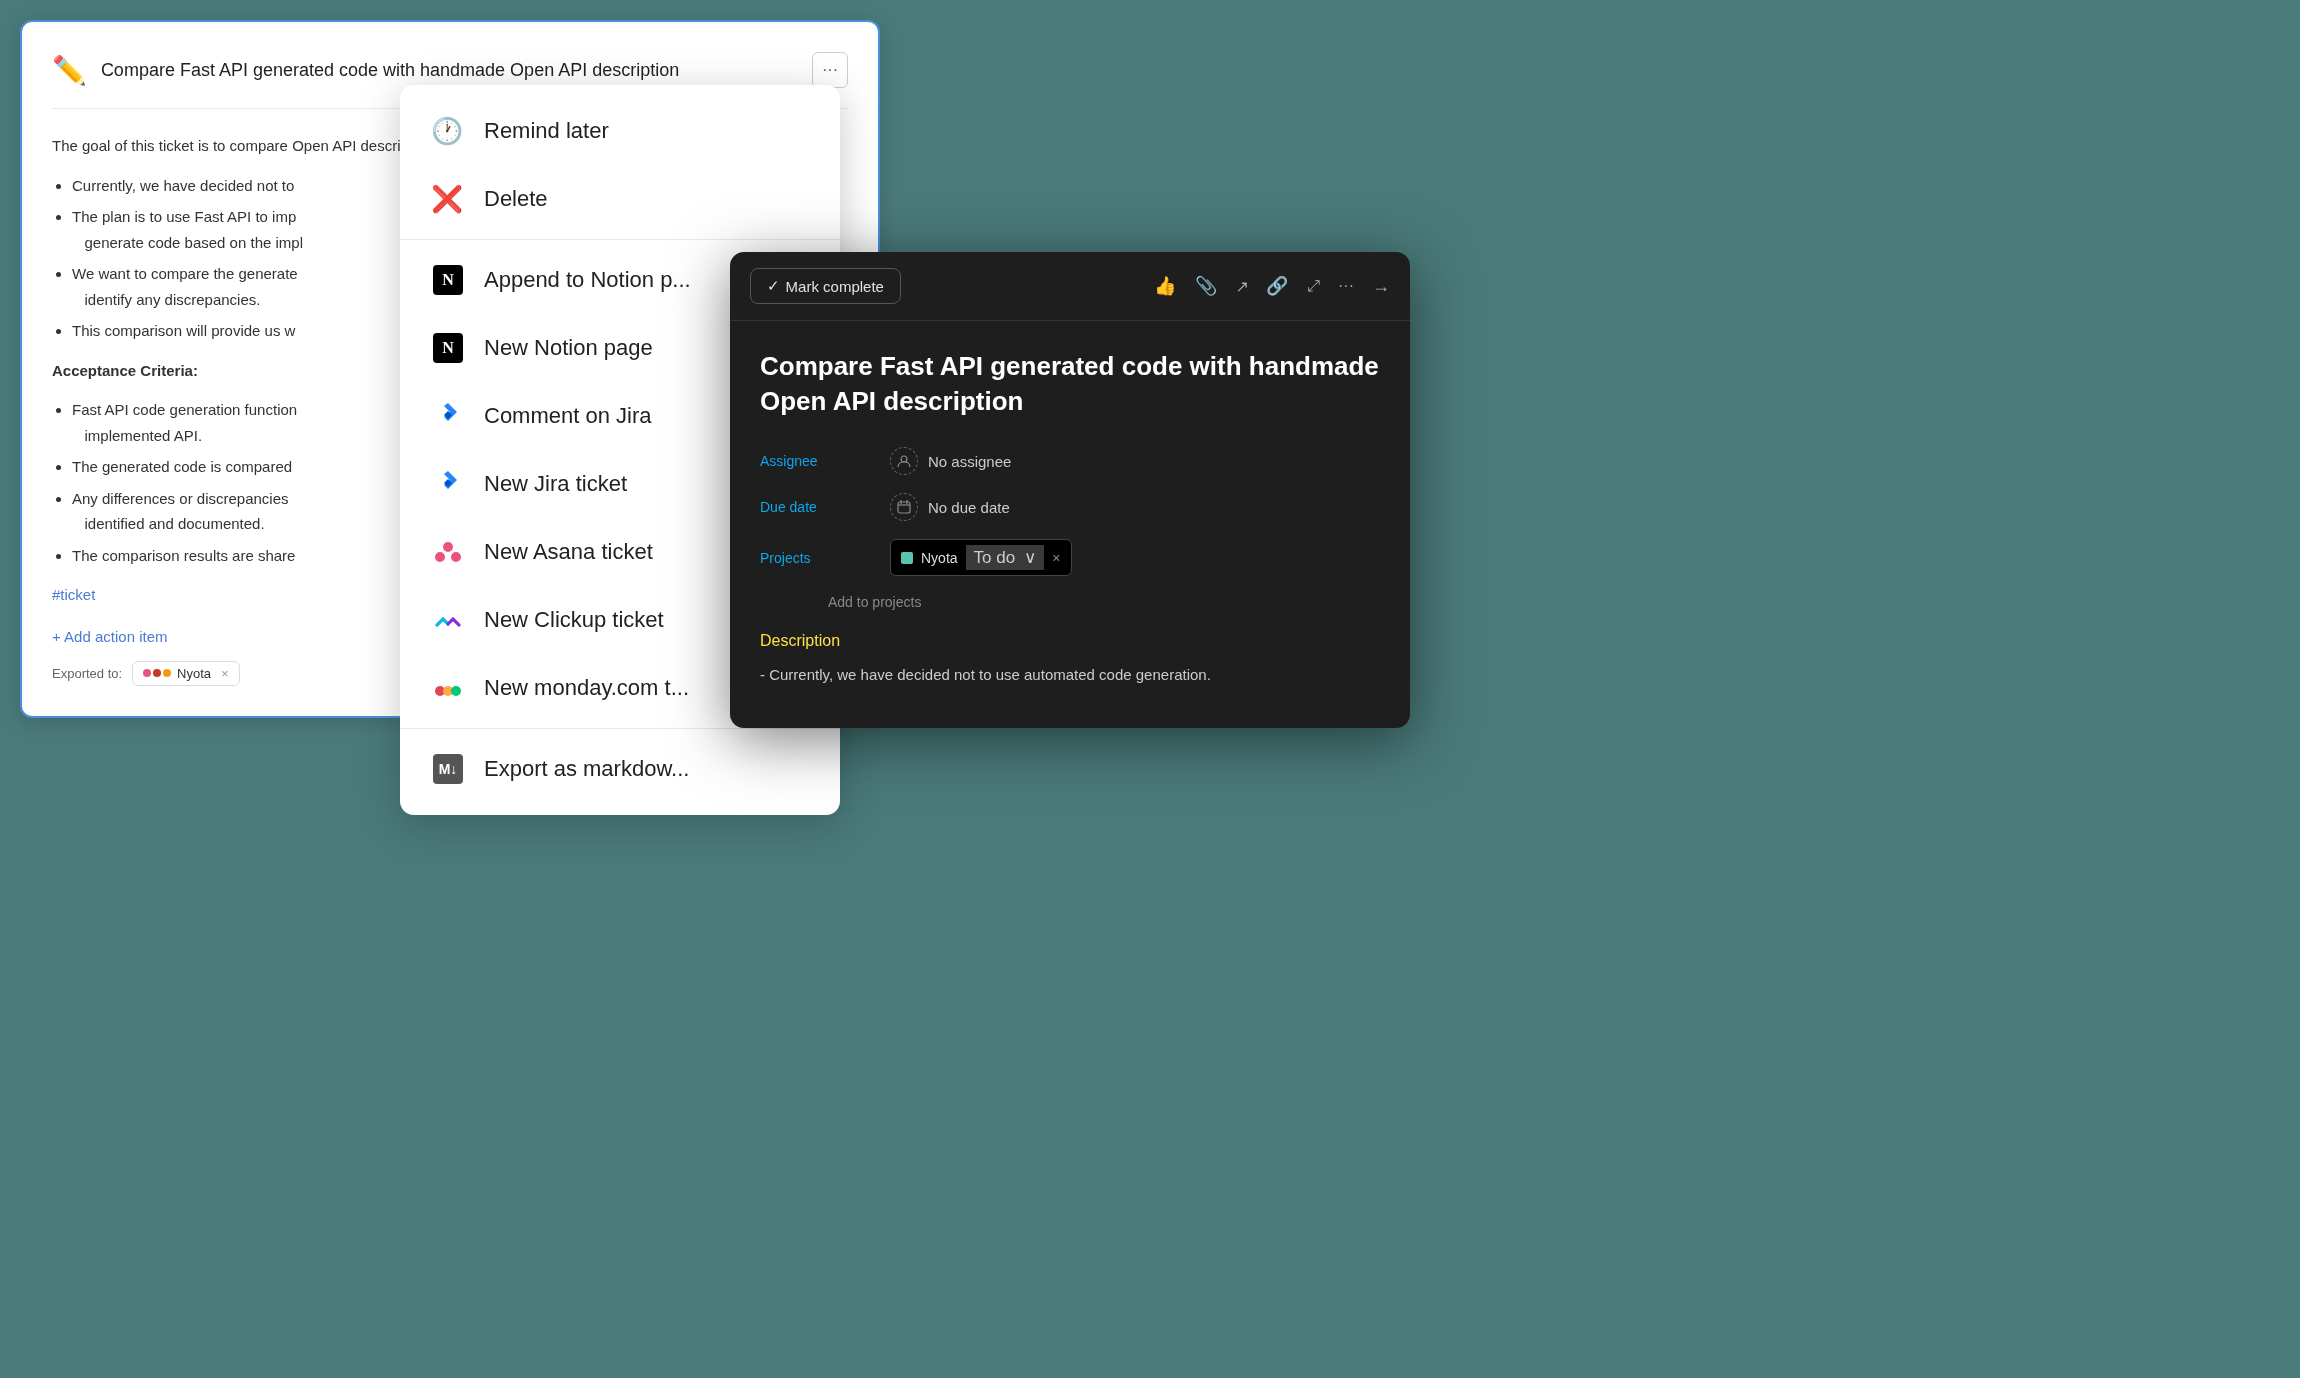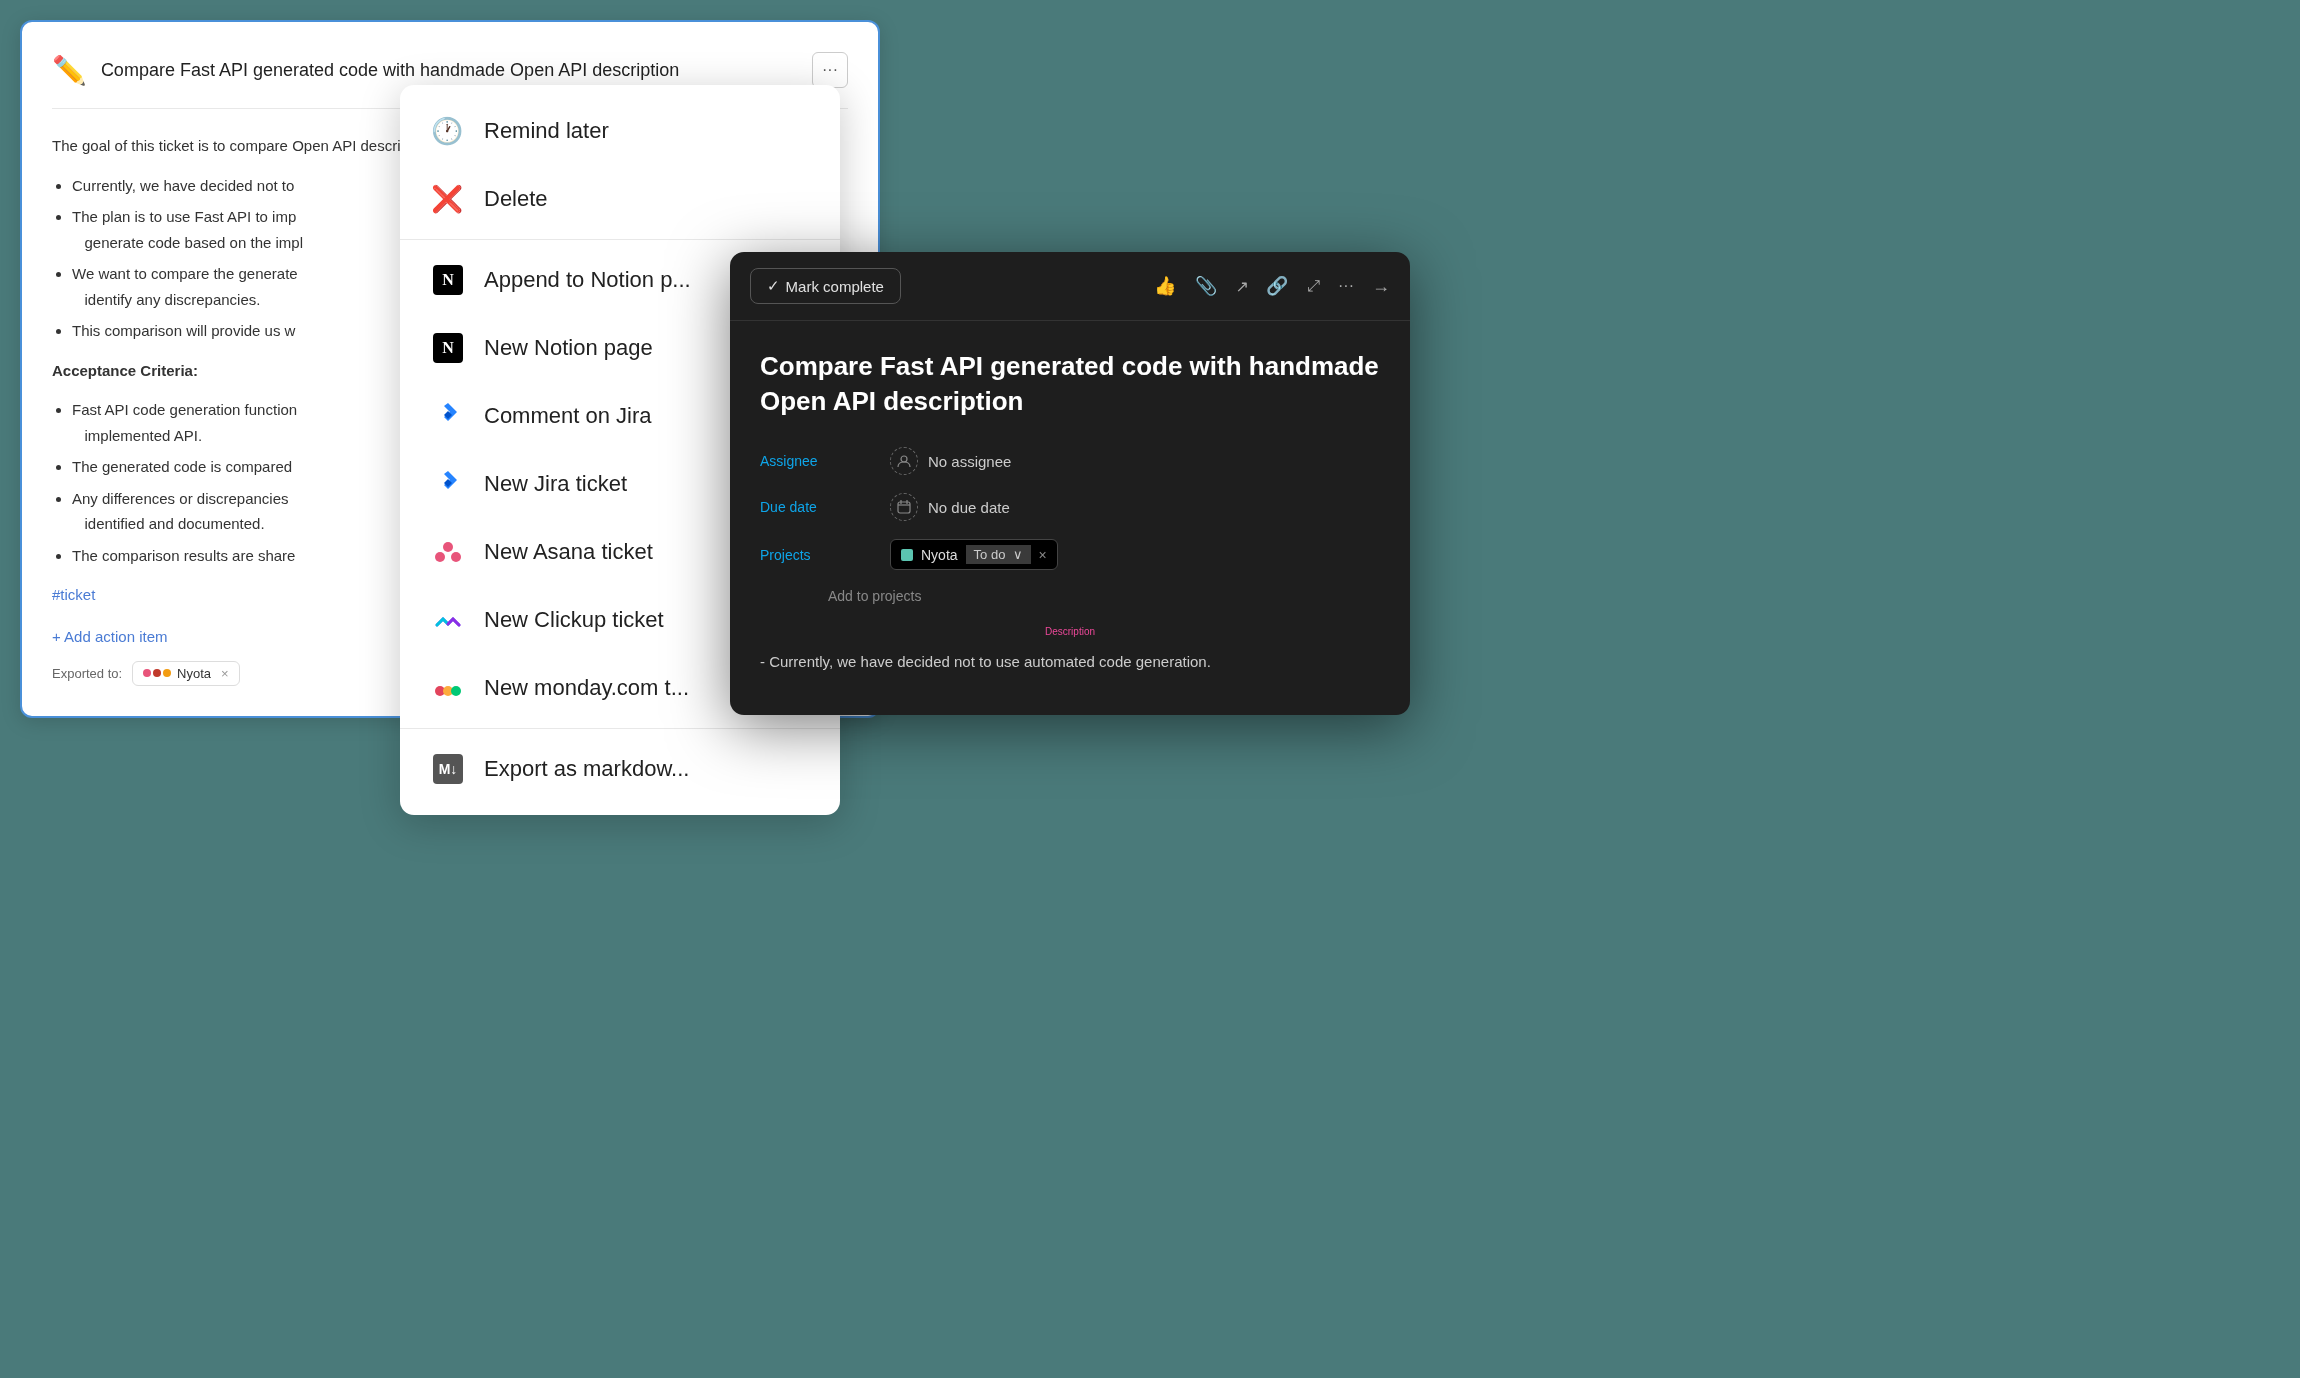--- a/index.html
+++ b/index.html
@@ -288,45 +288,44 @@
       width: 12px;
       height: 12px;
       border-radius: 2px;
       background: #5bc4b0;
     }
 
     .project-todo-badge {
       background: #3a3a3a;
       border-radius: 0;
       padding: 2px 8px;
-      font-size: 13px;
+      font-size: 17px;
       color: #ccc;
     }
 
     .project-x {
       color: #888;
       cursor: pointer;
       font-size: 14px;
     }
 
     .add-projects-link {
       font-size: 14px;
       color: #888;
       cursor: pointer;
     }
 
     .description-section {
       margin-top: 22px;
     }
 
     .description-label {
-      font-size: 10px;
-      color: #ec4899;
+      font-size: 16px;
+      color: #fde047;
       margin-bottom: 12px;
-      text-align: center;
     }
 
     .description-text {
       font-size: 15px;
       color: #ccc;
       line-height: 1.7;
     }
 
     .description-text p {
       margin-bottom: 12px;

